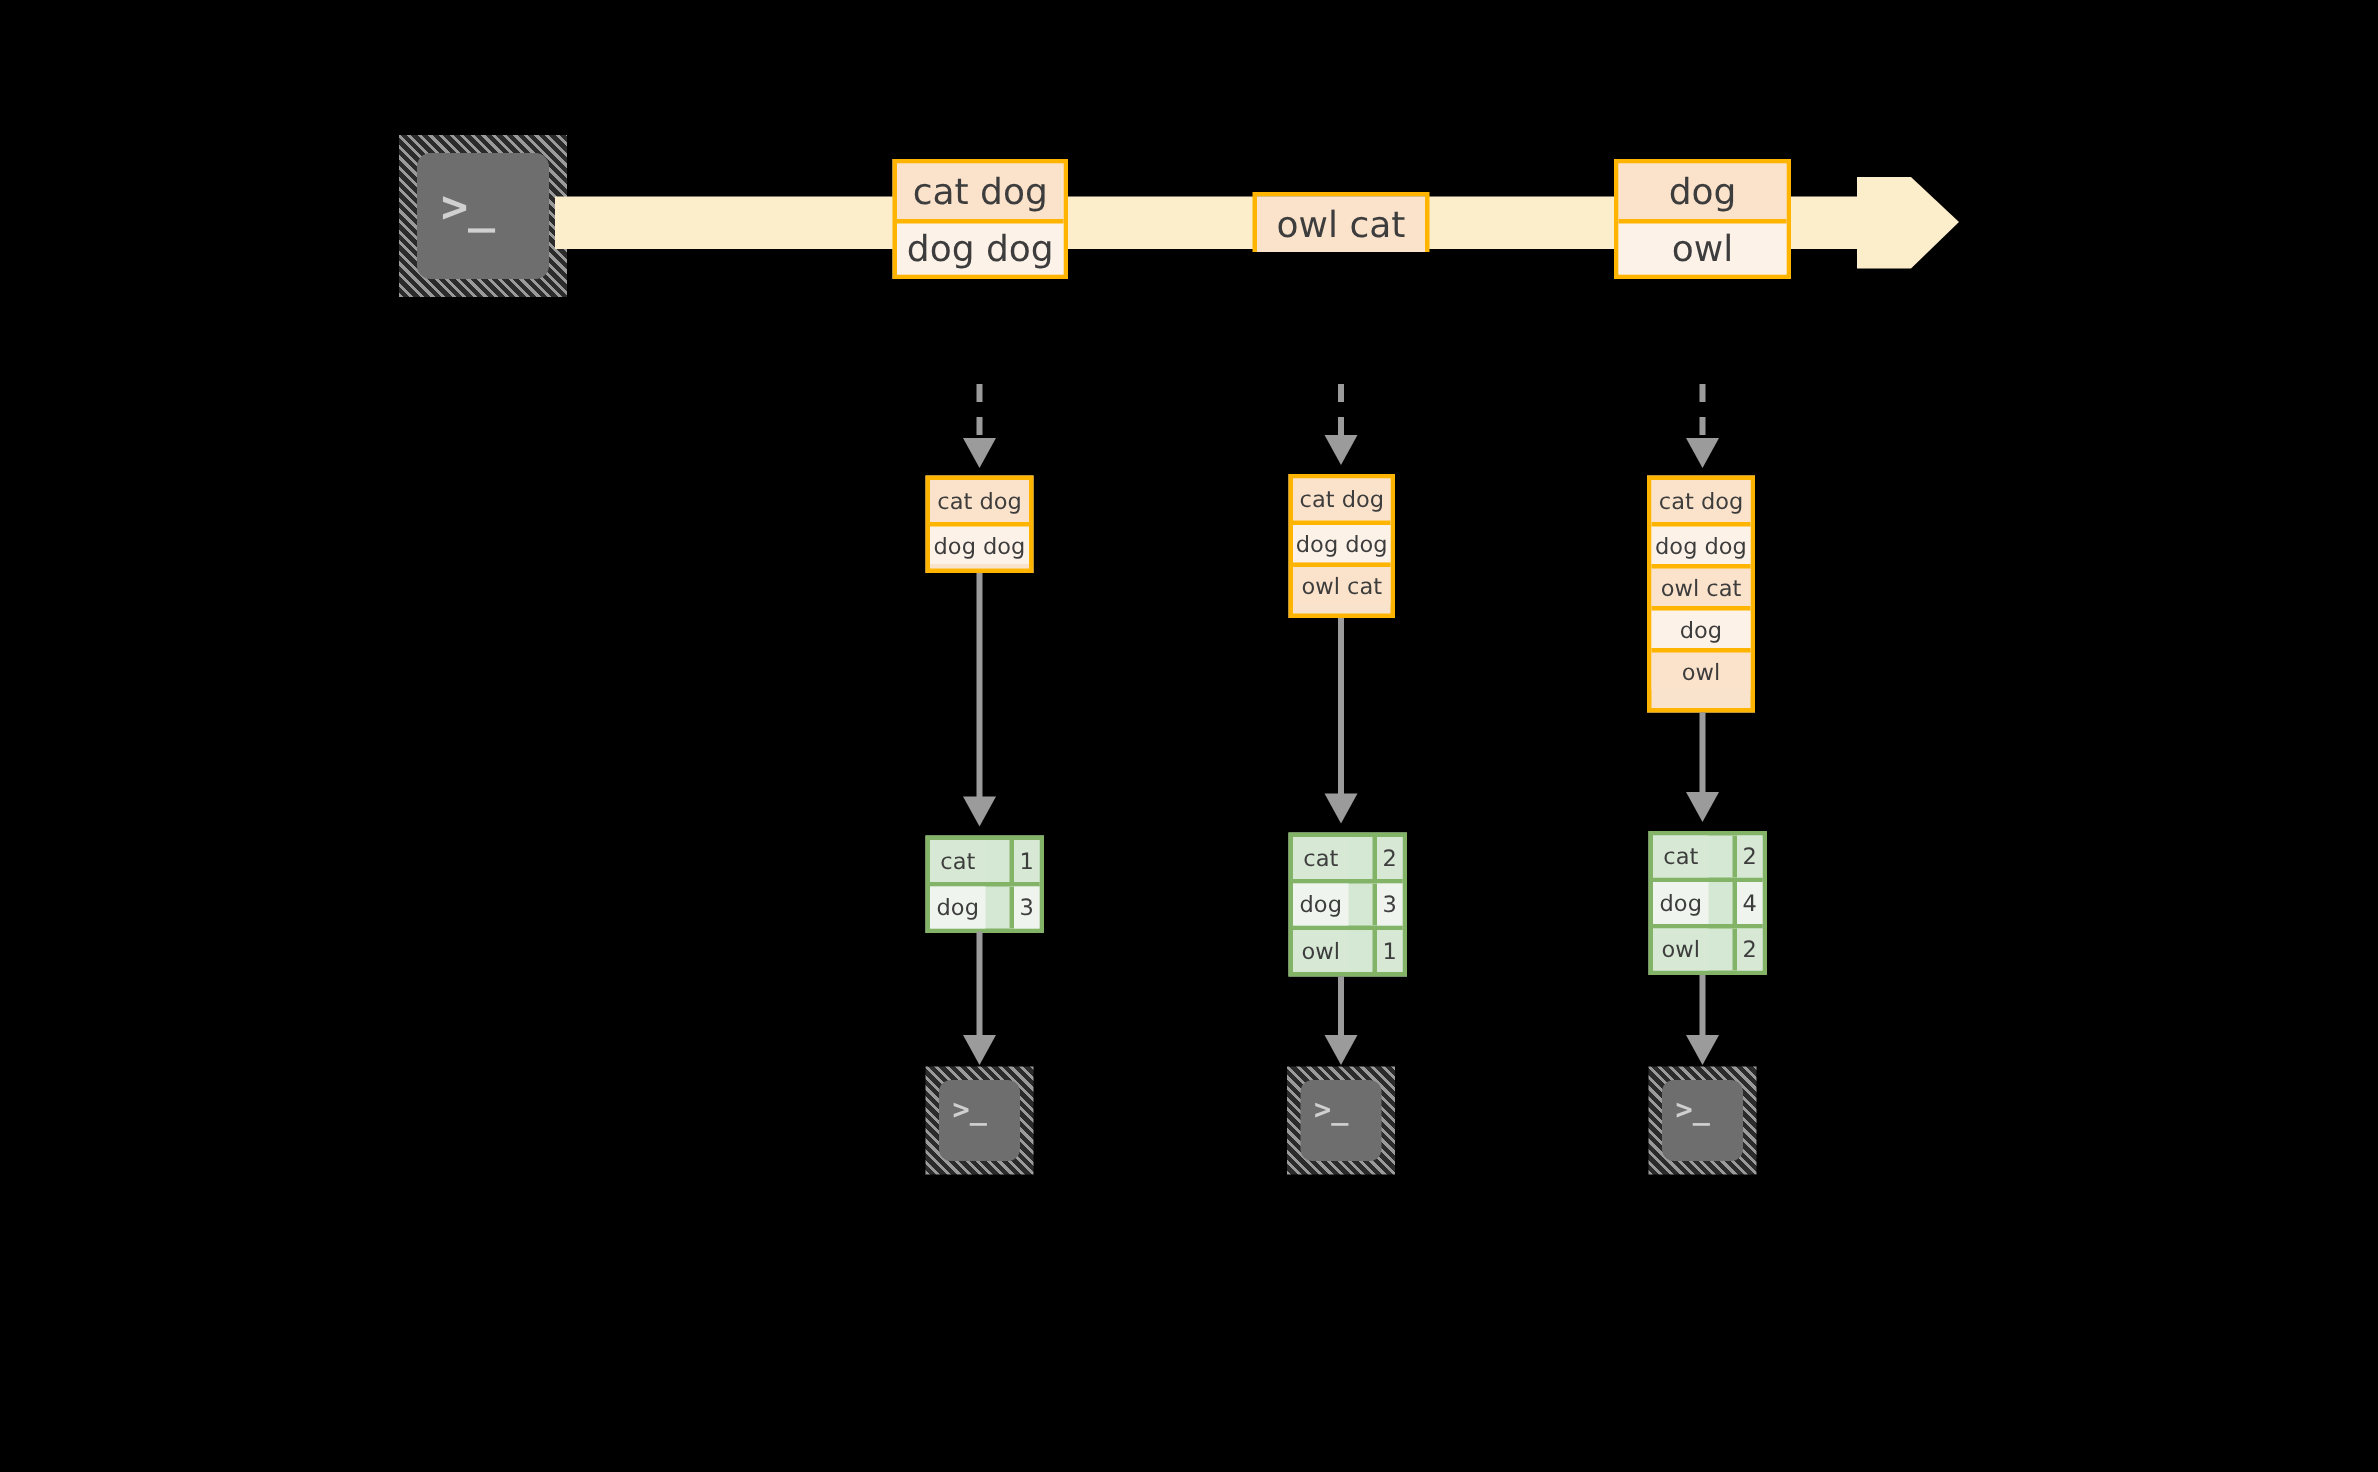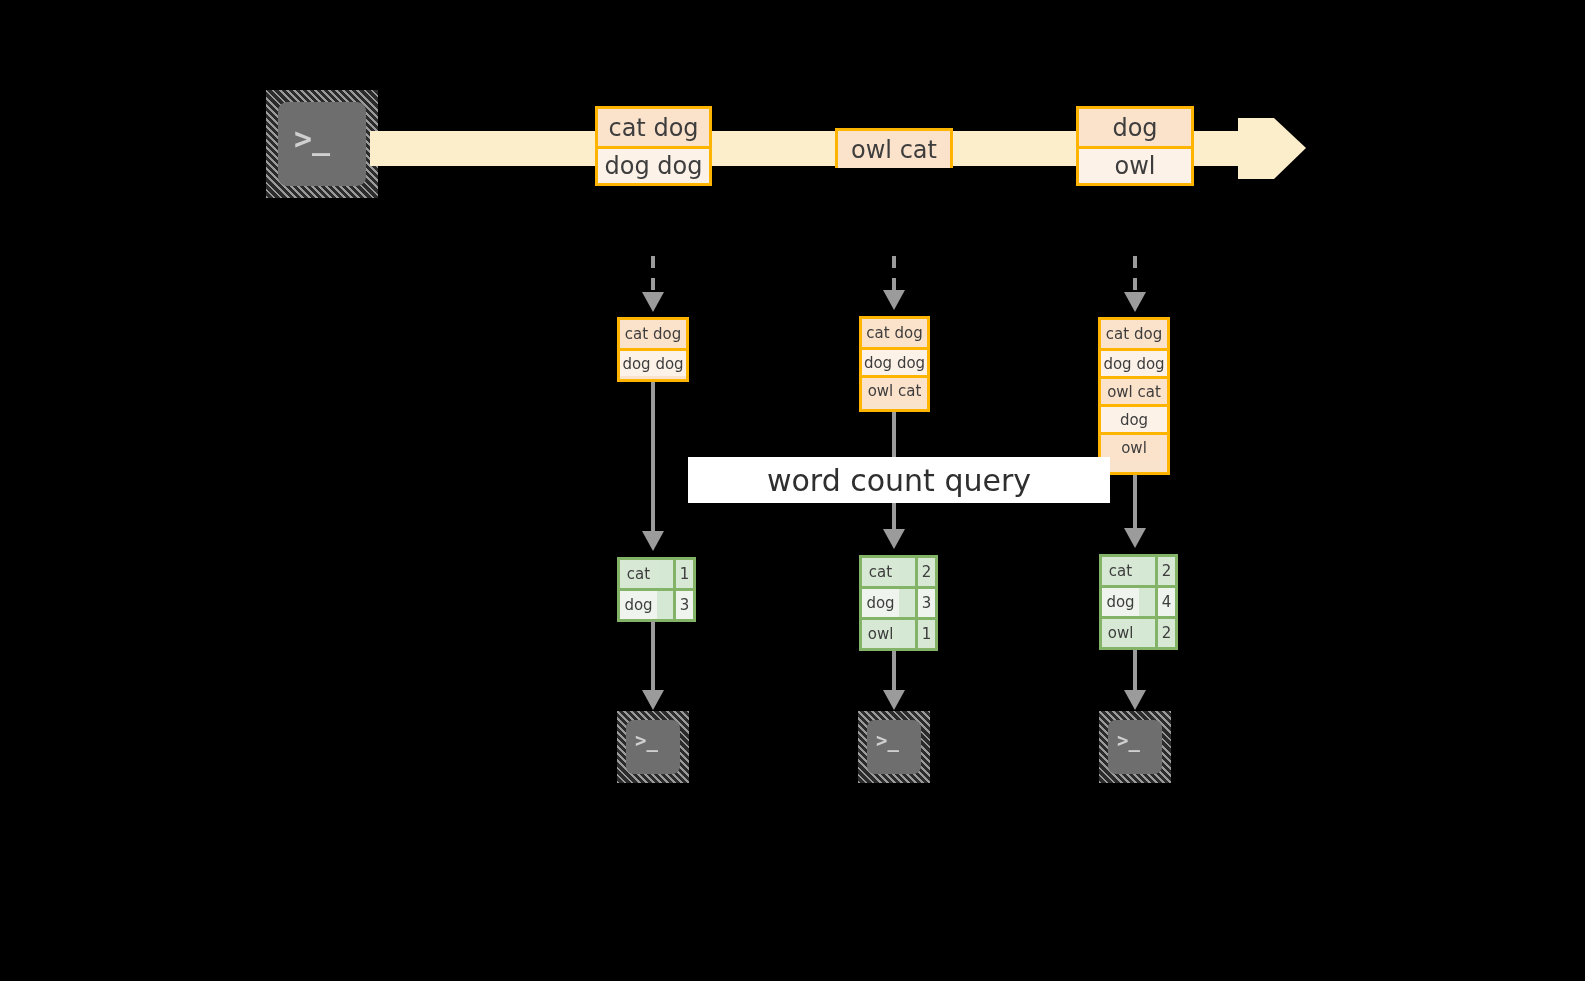--- a/index.html
+++ b/index.html
@@ -258,17 +258,14 @@
 
   <div class="vline" style="left:1133px; top:650px; height:47px;"></div>
   <div class="vhead" style="left:1124px; top:690px;"></div>
 
   <div class="term small" style="left:1099px; top:711px; width:72px; height:72px;">
     <div class="screen">
       <span class="glyph" style="left:9px; top:11px; font-size:19px;">&gt;_</span>
     </div>
   </div>
 
-  <div class="banner" style="left:688px; top:457px; width:422px; height:46px;">
-    <span>word count query</span>
-  </div>
 
 </div>
 
 </body></html>

